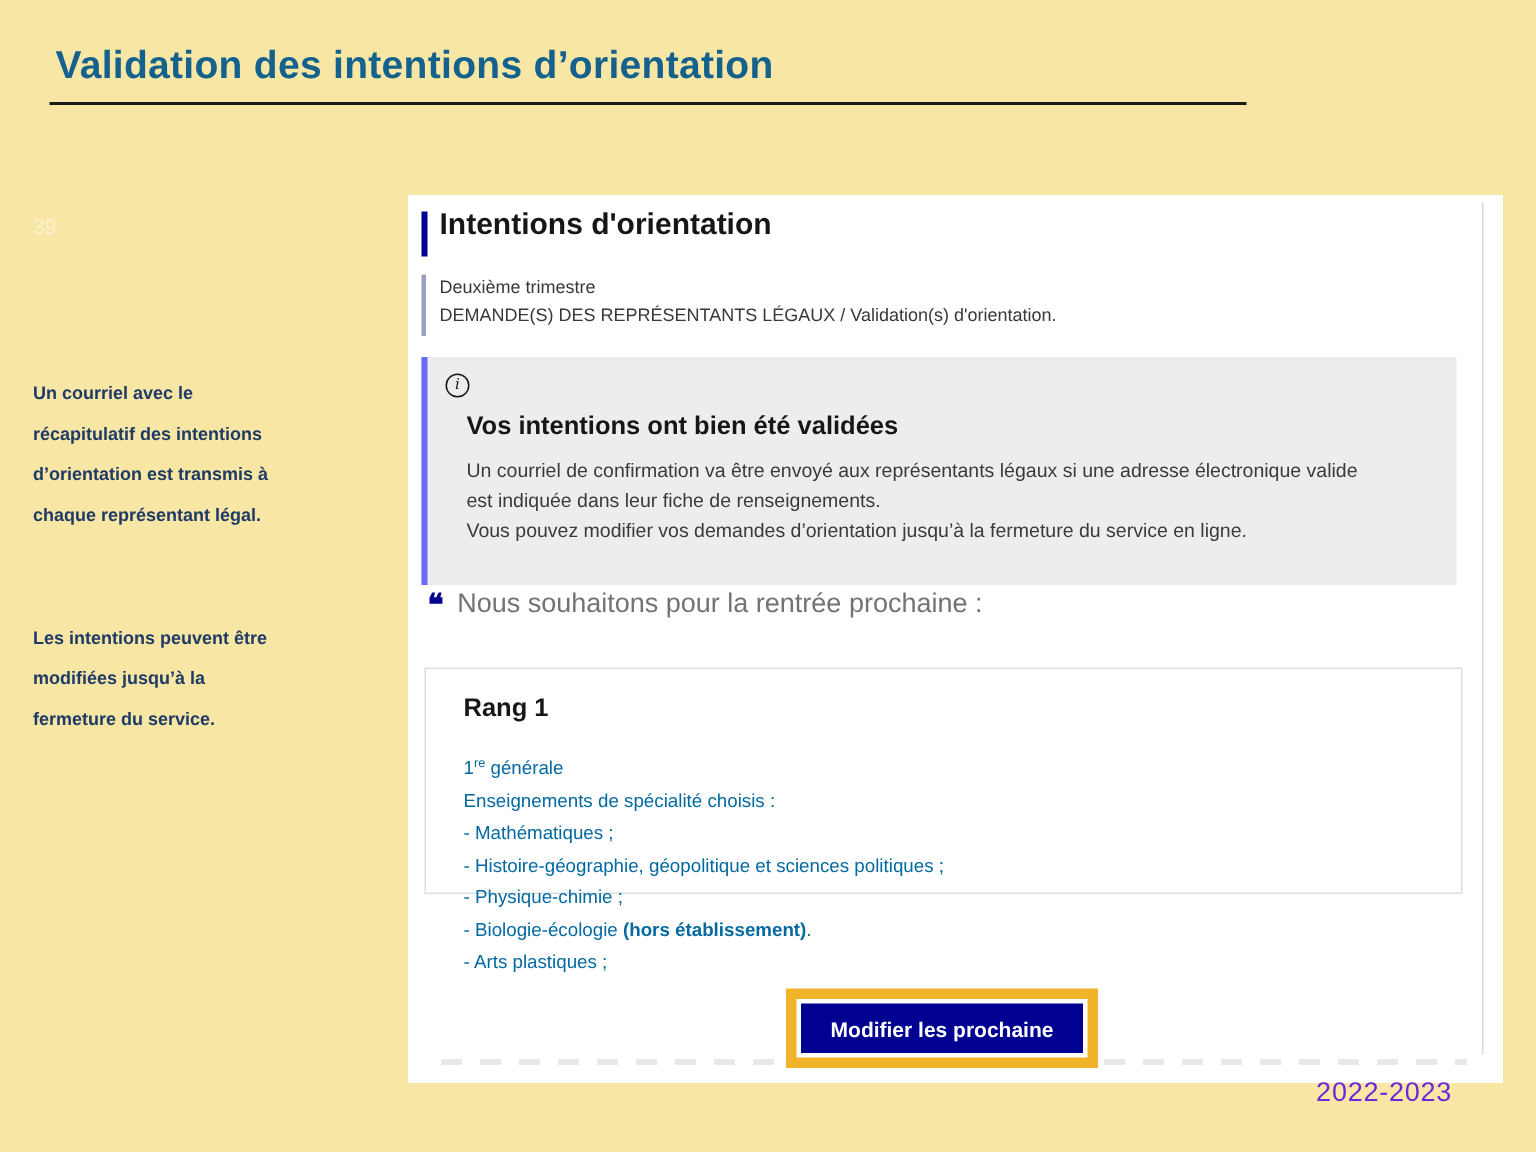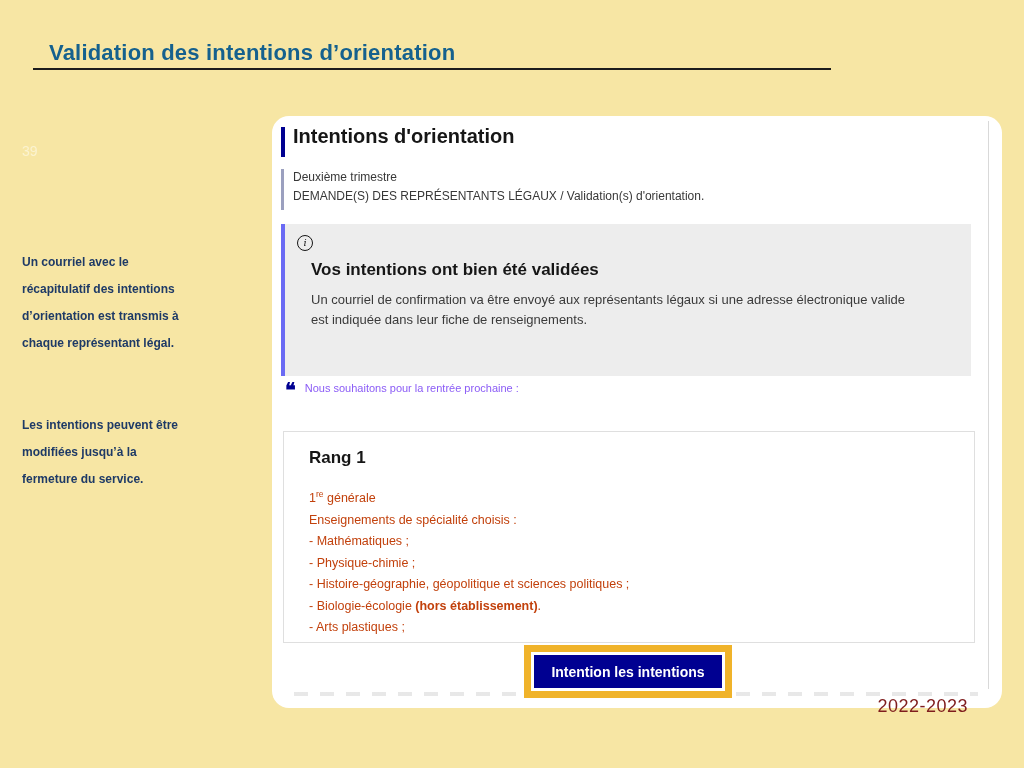--- a/index.html
+++ b/index.html
@@ -7,47 +7,47 @@
     width:1024px;height:768px;
     background:#f7e6a4;
     font-family:"Liberation Sans", sans-serif;
     position:relative;overflow:hidden;
   }
   .slide{position:absolute;inset:0;}
 
   
   .slide-title{
     position:absolute;left:33px;top:24px;
-    font-size:22px;font-weight:700;color:#15618e;
-    letter-spacing:0.2px;margin:16px;text-align:center;
+    font-size:26px;font-weight:700;color:#15618e;
+    letter-spacing:0.2px;margin:4px;text-align:center;
   }
   .title-rule{
     position:absolute;left:33px;top:68px;width:798px;height:2px;
     background:#1c1c1c;
   }
   .page-number{
     position:absolute;left:22px;top:143px;
     font-size:14px;font-weight:400;color:#fbf3d0;
   }
   .side-note{
     position:absolute;left:22px;top:222px;width:330px;
     font-size:12px;font-weight:700;color:#1e3a66;
     line-height:27px;white-space:pre-line;
   }
   .side-note p{margin:0 0 28px 0;white-space:pre-line;}
   .slide-footer{
-    position:absolute;right:56px;top:696px;
-    font-size:18px;color:#7f1d1d;letter-spacing:0.5px;
+    position:absolute;right:56px;top:718px;
+    font-size:18px;color:#6d28d9;letter-spacing:0.5px;
   }
 
   
   .screenshot{
-    position:absolute;left:272px;top:116px;width:730px;height:592px;
+    position:absolute;left:272px;top:130px;width:730px;height:592px;
     background:#ffffff;overflow:hidden;
-    font-family:"Liberation Sans", sans-serif;color:#161616;border-radius:17px;
+    font-family:"Liberation Sans", sans-serif;color:#161616;
   }
   .ss-heading-bar{
     position:absolute;left:9px;top:11px;width:4px;height:30px;background:#000091;
   }
   .ss-heading{
     position:absolute;left:21px;top:9px;margin:0;
     font-size:20px;font-weight:700;color:#161616;
   }
   .ss-sub-bar{
     position:absolute;left:9px;top:53px;width:3px;height:41px;background:#9ba0bf;
@@ -75,32 +75,32 @@
     font-size:13px;color:#3a3a3a;line-height:20px;
   }
   .quote-row{
     position:absolute;left:13px;top:261px;height:22px;
     display:flex;align-items:center;gap:9px;
   }
   .quote-icon{
     color:#000091;font-size:20px;font-weight:700;line-height:18px;
     transform:translateY(2px);
   }
-  .quote-text{font-size:11px;color:#8b5cf6;}
+  .quote-text{font-size:18px;color:#737373;}
   .rang-box{
-    position:absolute;left:11px;top:315px;width:692px;height:212px;
+    position:absolute;left:11px;top:315px;width:692px;height:151px;
     border:1px solid #dfdfdf;box-sizing:border-box;background:#fff;
   }
   .rang-title{
     position:absolute;left:25px;top:16px;margin:0;
     font-size:17px;font-weight:700;color:#161616;
   }
   .rang-lines{
     position:absolute;left:25px;top:52px;
-    font-size:12.5px;color:#c2410c;line-height:21.5px;
+    font-size:12.5px;color:#0369a1;line-height:21.5px;
   }
   .rang-lines sup{font-size:8.5px;}
   .rang-lines .bold{font-weight:700;}
   .cropped-text-artifact{
     position:absolute;left:22px;top:576px;width:684px;height:4px;
     background:repeating-linear-gradient(90deg,#bdbdbd 0 14px,transparent 14px 26px);
     opacity:0.35;
   }
   .page-edge-line{
     position:absolute;left:716px;top:5px;width:1px;height:568px;background:#d9d9d9;
@@ -147,45 +147,46 @@
       <div>Deuxième trimestre</div>
       <div>DEMANDE(S) DES REPRÉSENTANTS LÉGAUX / Validation(s) d'orientation.</div>
     </div>
 
     <div class="info-box">
       <span class="info-icon">i</span>
       <h3 class="info-title">Vos intentions ont bien été validées</h3>
       <div class="info-lines">
         <div>Un courriel de confirmation va être envoyé aux représentants légaux si une adresse électronique valide</div>
         <div>est indiquée dans leur fiche de renseignements.</div>
+        <div>Vous pouvez modifier vos demandes d’orientation jusqu’à la fermeture du service en ligne.</div>
       </div>
     </div>
 
     <div class="quote-row">
       <span class="quote-icon">❝</span>
       <span class="quote-text">Nous souhaitons pour la rentrée prochaine :</span>
     </div>
 
     <div class="rang-box">
       <h3 class="rang-title">Rang 1</h3>
       <div class="rang-lines">
         <div><span>1</span><sup>re</sup><span> générale</span></div>
         <div>Enseignements de spécialité choisis :</div>
         <div>- Mathématiques ;</div>
+        <div>- Histoire-géographie, géopolitique et sciences politiques ;</div>
         <div>- Physique-chimie ;</div>
-        <div>- Histoire-géographie, géopolitique et sciences politiques ;</div>
         <div><span>- Biologie-écologie </span><span class="bold">(hors établissement)</span><span>.</span></div>
         <div>- Arts plastiques ;</div>
       </div>
     </div>
 
     <div class="cropped-text-artifact"></div>
     <div class="page-edge-line"></div>
 
     <div class="highlight-annotation">
-      <button class="modify-button">Intention les intentions</button>
+      <button class="modify-button">Modifier les prochaine</button>
     </div>
 
   </div>
 
   <div class="slide-footer">2022-2023</div>
 
 </div>
 
 </body></html>

